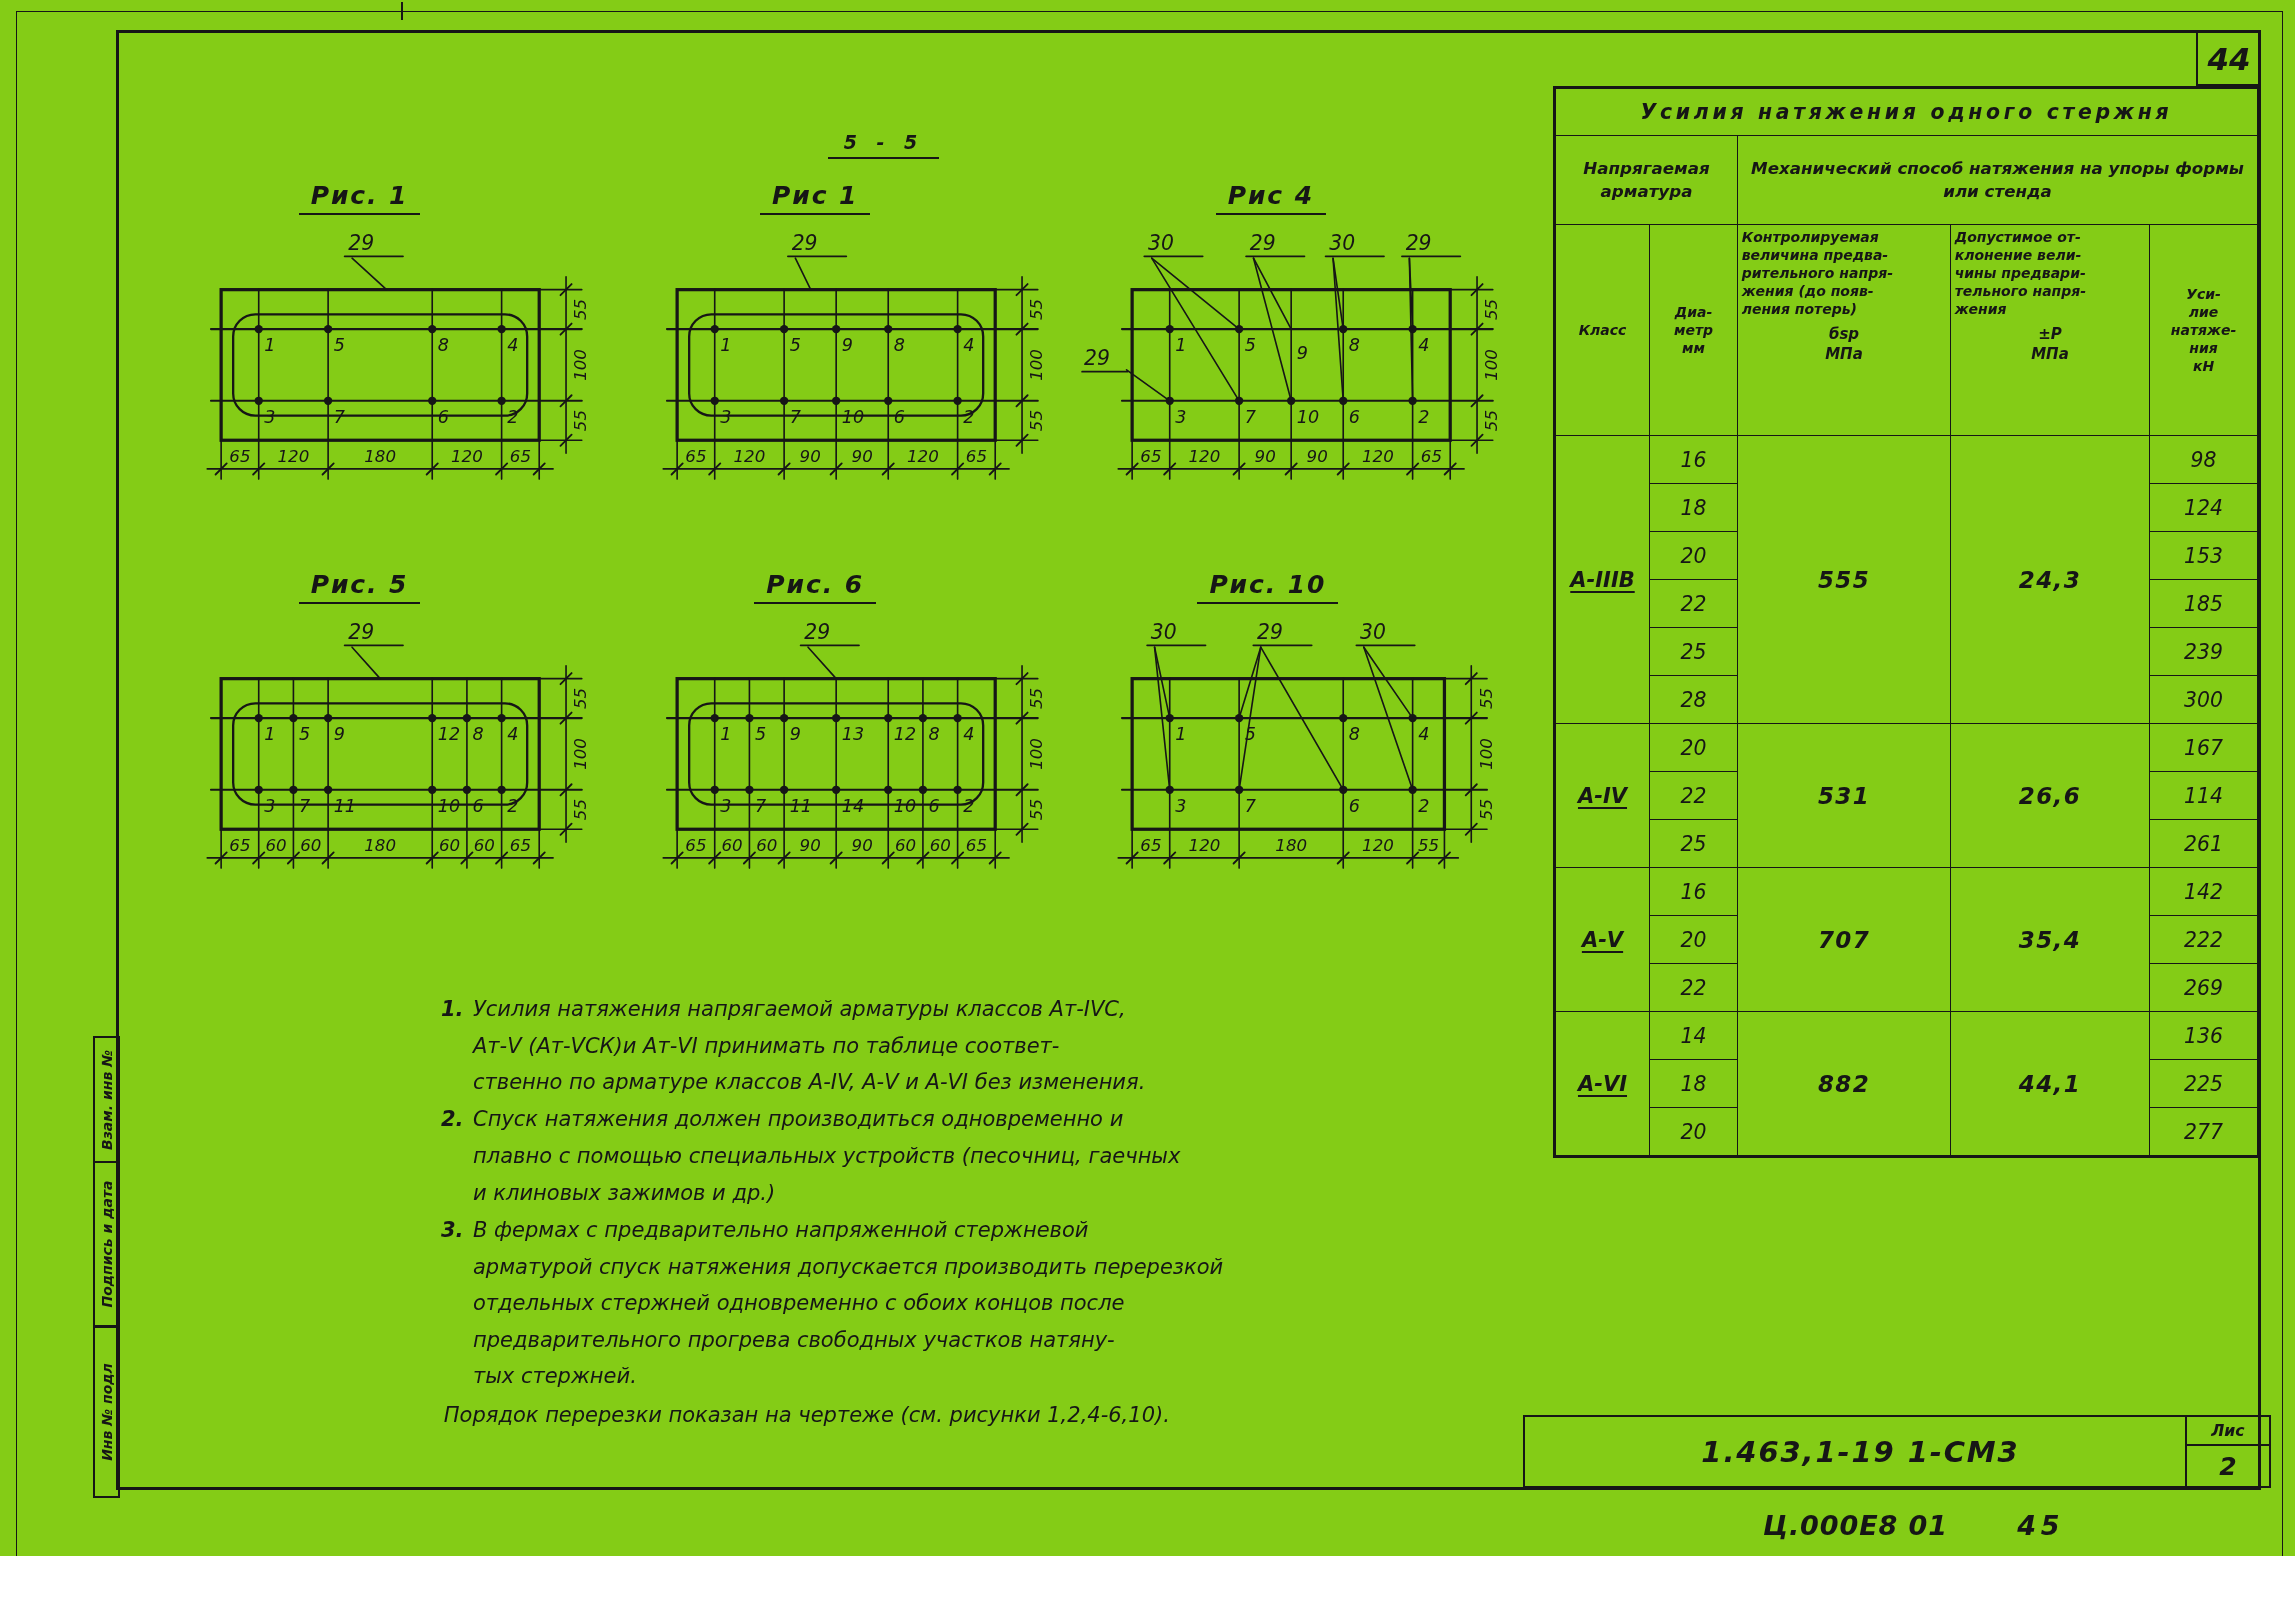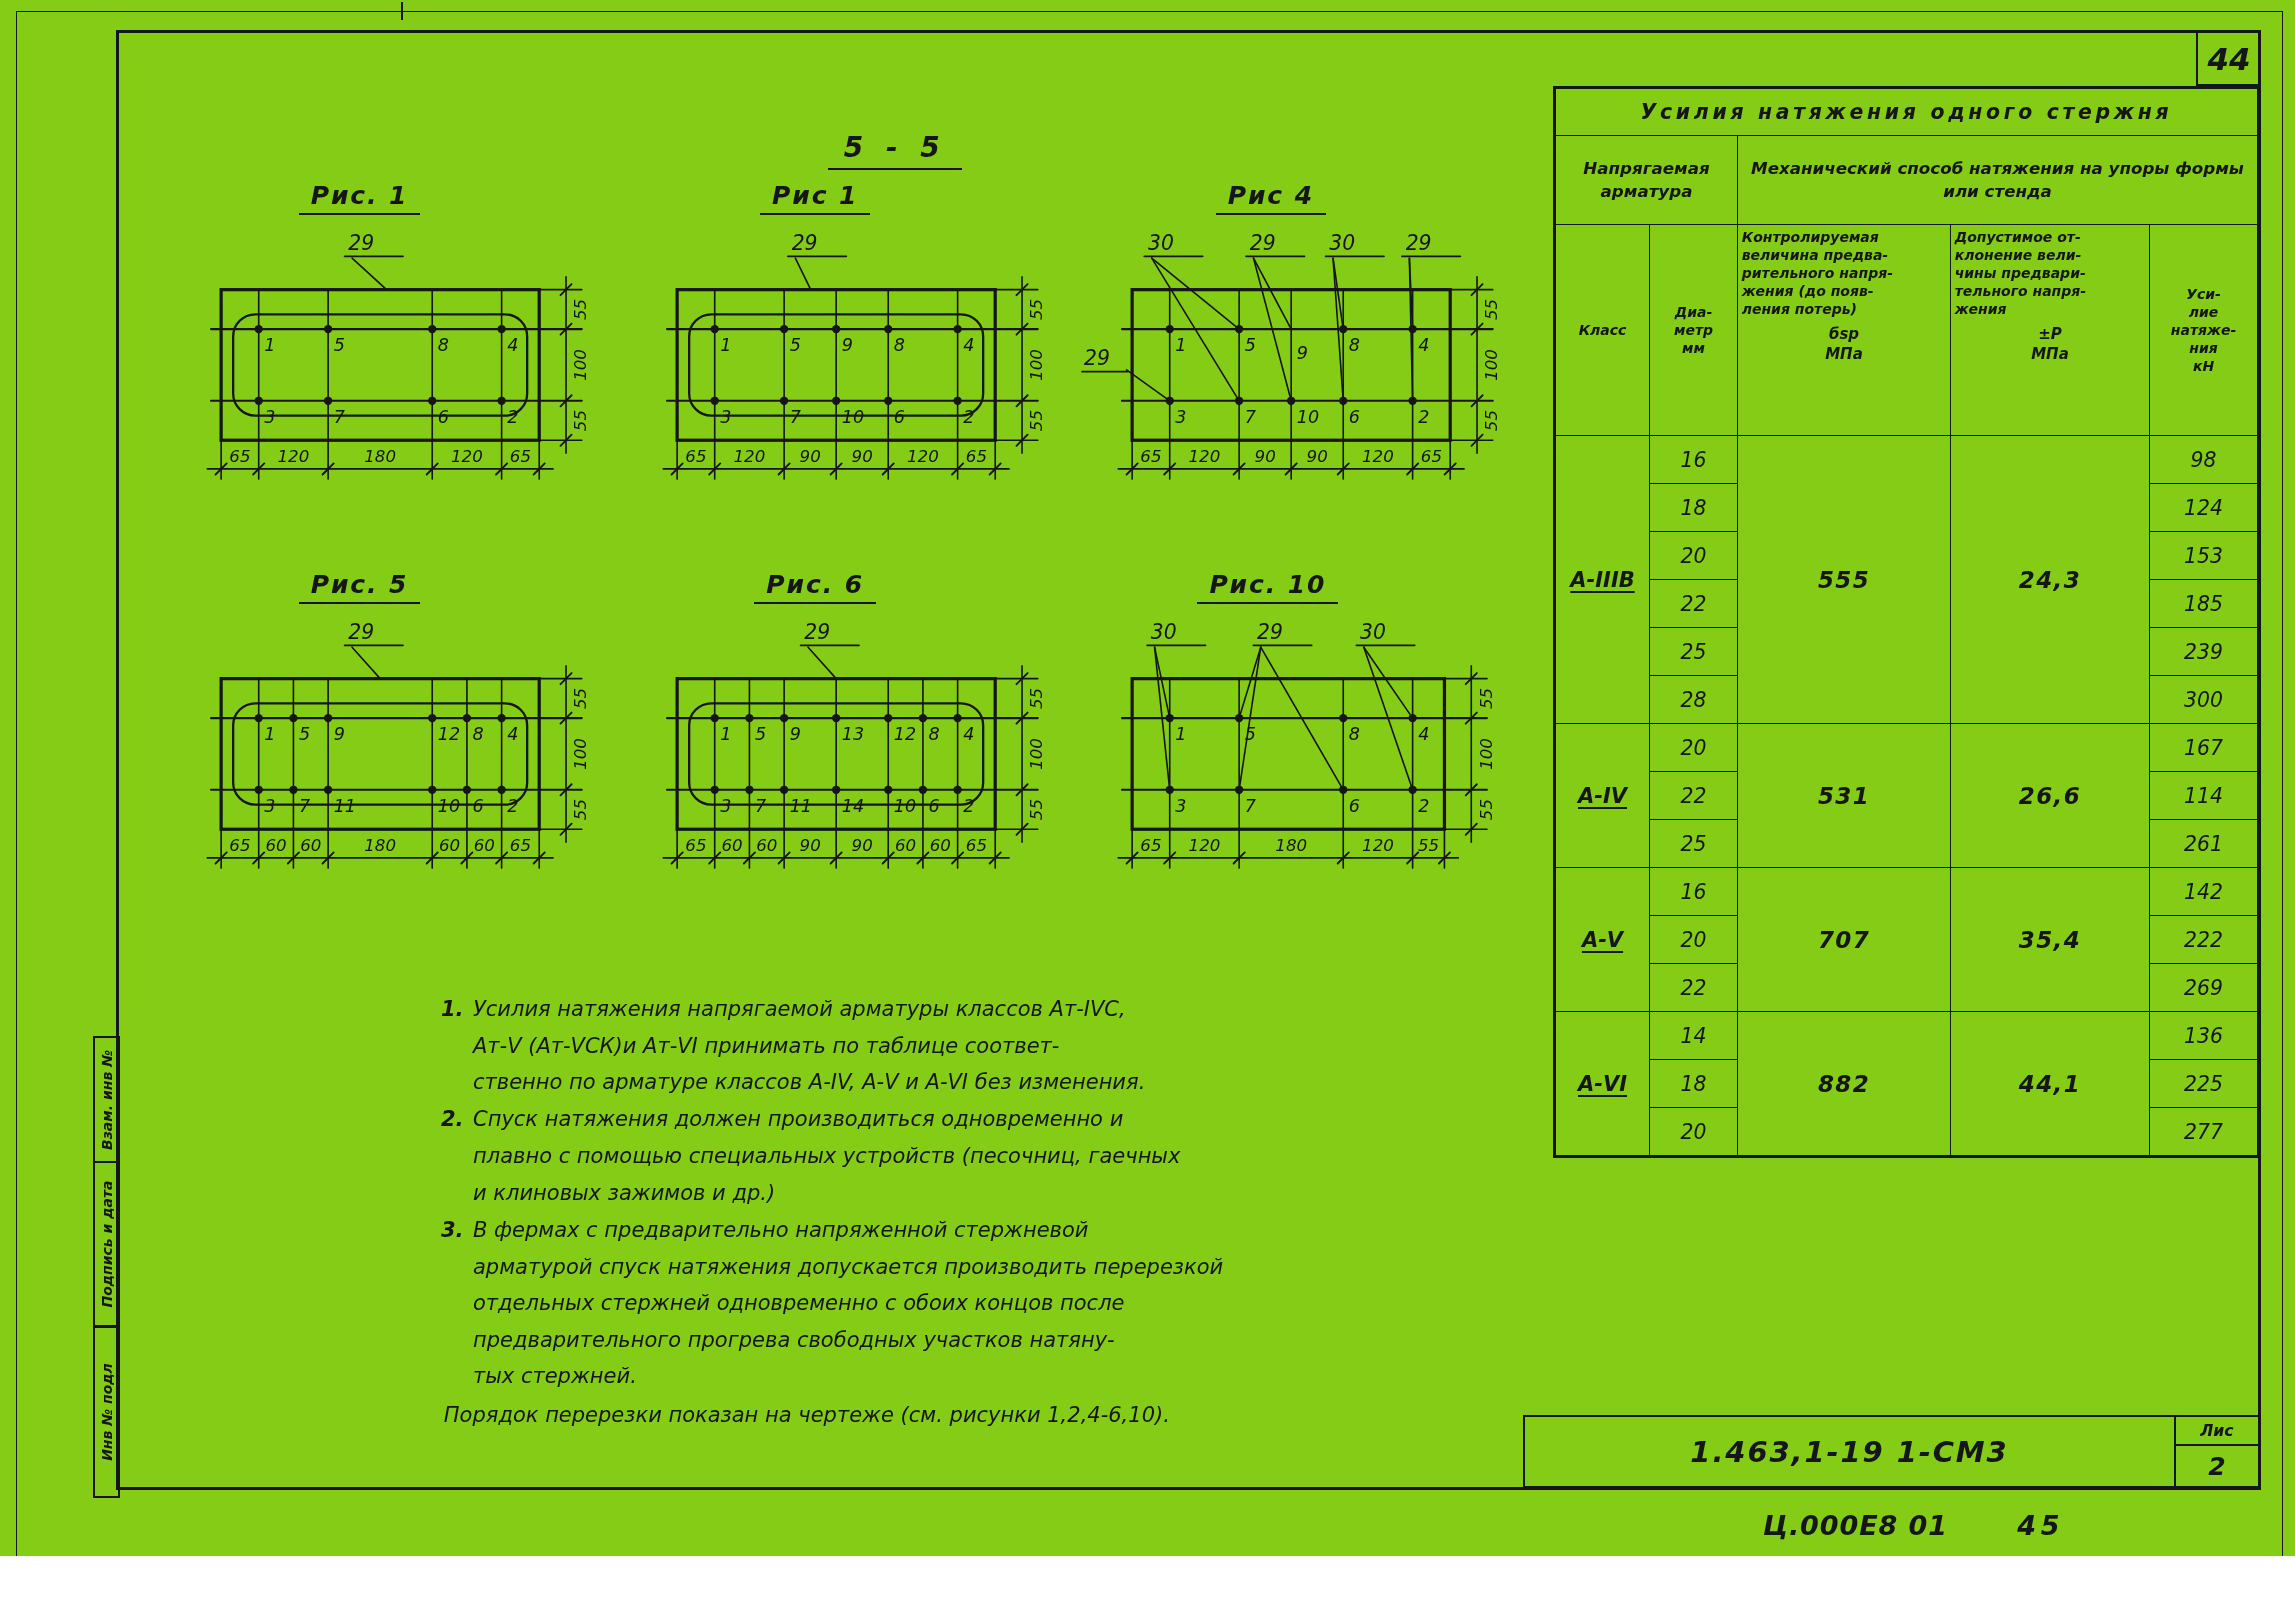--- a/index.html
+++ b/index.html
@@ -10,21 +10,21 @@
   }
   .outer-border{position:absolute;left:15.7px;top:11px;width:2265px;height:1600px;border:1.9px solid #161616;}
   .frame{position:absolute;left:116px;top:30px;width:2139px;height:1454px;border:3.2px solid #161616;}
   .reg-tick{position:absolute;left:401px;top:1.9px;width:2.3px;height:18.5px;background:#161616;}
   .page-num{
     position:absolute;left:2196px;top:33px;width:62px;height:51px;
     border-left:2.8px solid #161616;border-bottom:2.8px solid #161616;
     display:flex;align-items:center;justify-content:center;font-size:31px;font-weight:bold;
   }
   .section-mark{
-    position:absolute;left:828px;top:131px;font-size:28px;font-weight:bold;
+    position:absolute;left:828px;top:131px;font-size:19px;font-weight:bold;
     border-bottom:2.8px solid #161616;padding:0 15.7px 3.7px 15.7px;letter-spacing:6.5px;
   }
   .figs-row{position:absolute;left:170px;display:flex;gap:15.7px;}
   .figs-row.row1{top:181px;}
   .figs-row.row2{top:570px;}
   .figure{position:relative;}
   .fig-title{text-align:center;margin-bottom:0.9px;font-size:25px;font-weight:bold;}
   .fig-title span{border-bottom:2.3px solid #161616;padding:0 12px 2.8px 12px;letter-spacing:1.9px;text-align:center;}
   svg text{font-family:"DejaVu Sans",sans-serif;font-style:italic;fill:#161616;}
 
@@ -53,21 +53,21 @@
 
   
   .side-stamps{position:absolute;left:93px;top:1036px;width:27px;}
   .stamp-box{border:2.3px solid #161616;display:flex;align-items:center;justify-content:center;margin-top:-2.3px;}
   .stamp-box:first-child{margin-top:0;}
   .stamp-box span{transform:rotate(-90deg);white-space:nowrap;font-size:14px;font-weight:bold;}
 
   
   .title-block{
     position:absolute;left:1523px;top:1415px;width:733px;height:69px;
-    border:2.8px solid #161616;display:flex;
+    border:2.8px solid #161616;display:flex;padding-left:11px;
   }
   .tb-main{flex:1;display:flex;align-items:center;justify-content:center;font-size:29px;font-weight:bold;letter-spacing:1.9px;}
   .tb-right{width:82px;border-left:2.8px solid #161616;display:flex;flex-direction:column;}
   .tb-sheet-label{height:27px;border-bottom:2.3px solid #161616;display:flex;align-items:center;justify-content:center;font-size:15.7px;font-weight:bold;}
   .tb-sheet-num{flex:1;display:flex;align-items:center;justify-content:center;font-size:25px;font-weight:bold;}
   .footer-stamp{position:absolute;left:1763px;top:1510px;font-size:27px;font-weight:bold;}
   .footer-stamp .code{letter-spacing:0.9px;}
   .footer-stamp .pg{margin-left:60px;letter-spacing:4.6px;}
 </style>
 </head>

